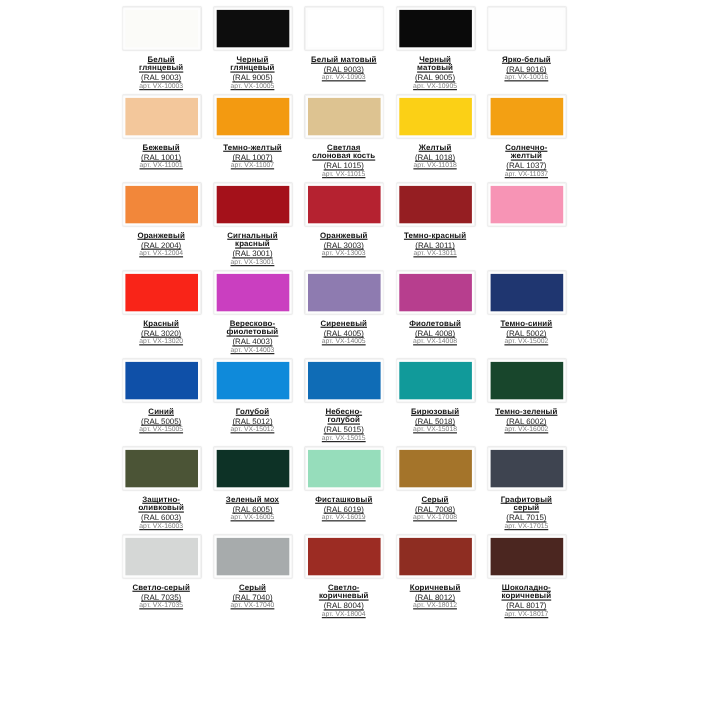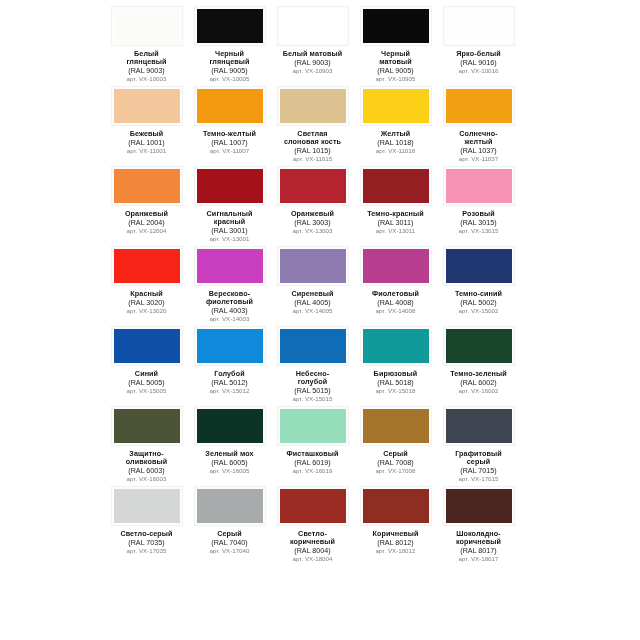--- a/index.html
+++ b/index.html
@@ -49,20 +49,21 @@
   .swatch-chip {
     width: 100%;
     height: 100%;
     display: block;
   }
   .swatch-caption {
     margin-top: 4px;
     width: 83px;
     text-align: center;
     line-height: 1.12;
+    text-decoration: underline;
   }
   .swatch-name {
     display: block;
     font-size: 7.2px;
     font-weight: bold;
     color: #141414;
     letter-spacing: 0.1px;
   }
   .swatch-ral {
     display: block;
@@ -219,25 +220,20 @@
         <div class="swatch-caption">
           <span class="swatch-name">Темно-красный</span>
           <span class="swatch-ral">(RAL 3011)</span>
           <span class="swatch-art">арт. VX-13011</span>
         </div>
       </div>
       <div class="swatch-cell">
         <div class="swatch-chip-wrap">
           <span class="swatch-chip" style="background: rgb(247, 148, 181);"></span>
         </div>
-        <div class="swatch-caption">
-          <span class="swatch-name">Розовый</span>
-          <span class="swatch-ral">(RAL 3015)</span>
-          <span class="swatch-art">арт. VX-13015</span>
-        </div>
       </div>
       <div class="swatch-cell">
         <div class="swatch-chip-wrap">
           <span class="swatch-chip" style="background: rgb(249, 36, 24);"></span>
         </div>
         <div class="swatch-caption">
           <span class="swatch-name">Красный</span>
           <span class="swatch-ral">(RAL 3020)</span>
           <span class="swatch-art">арт. VX-13020</span>
         </div>

